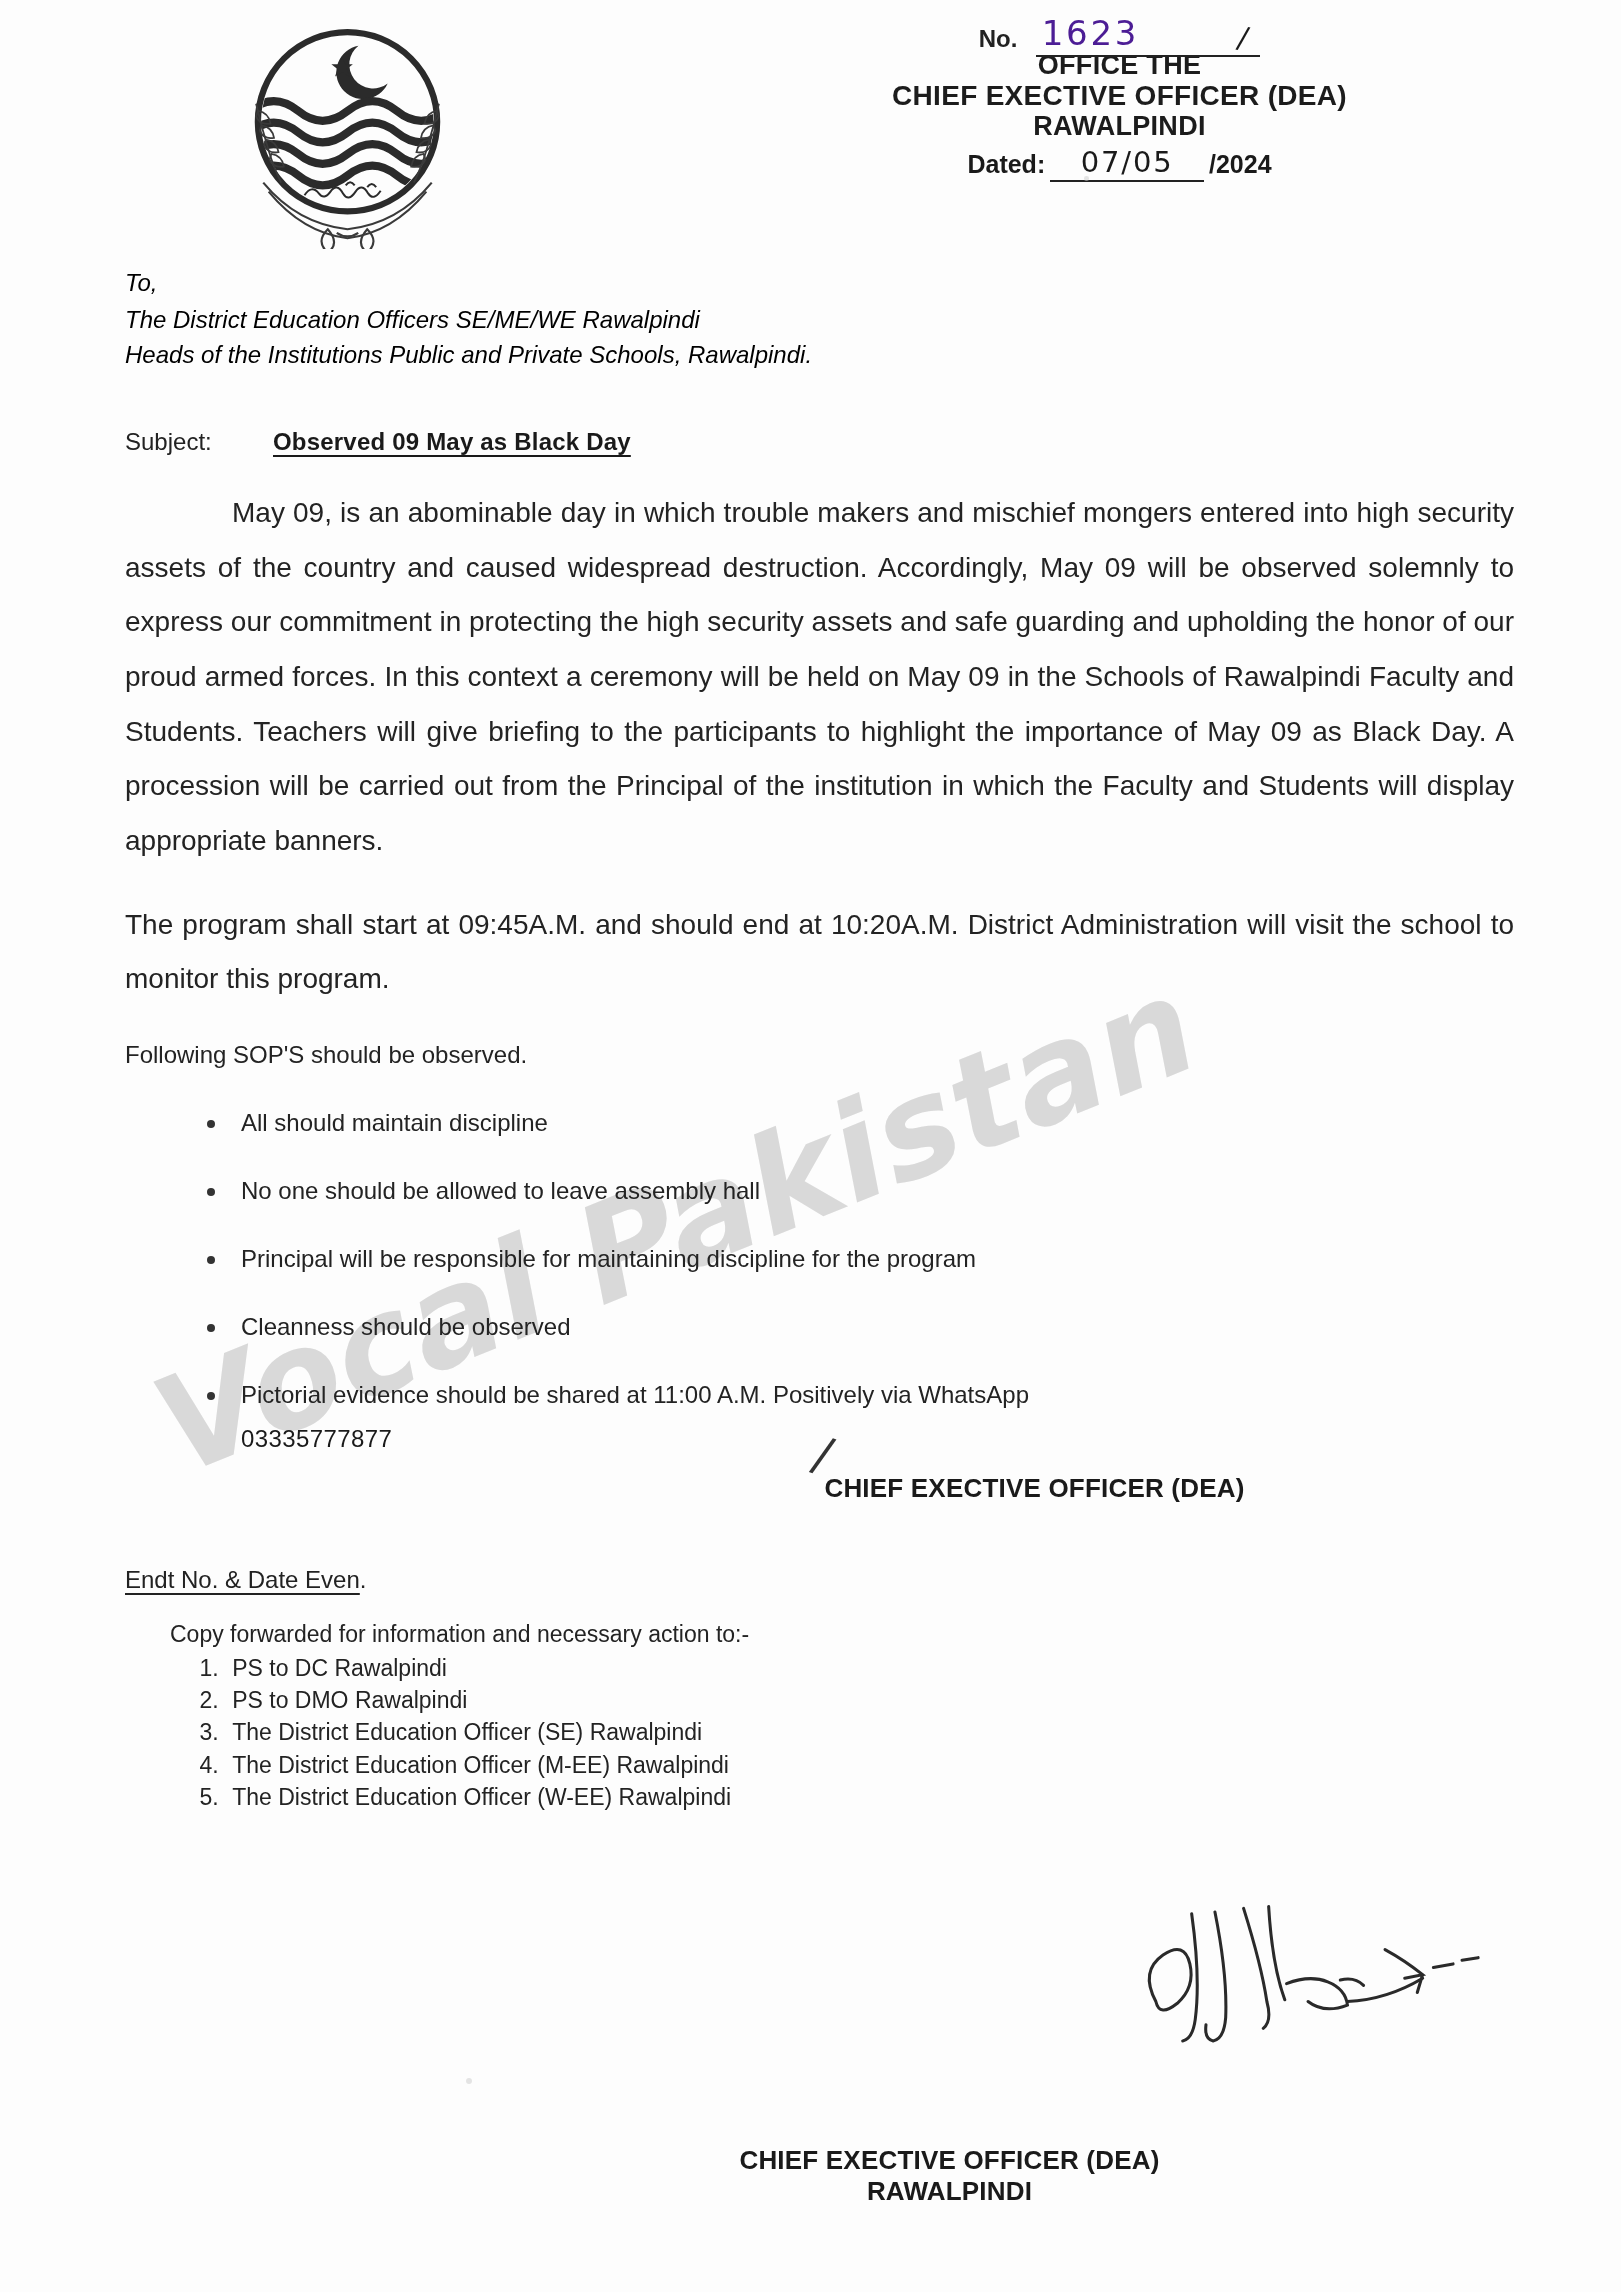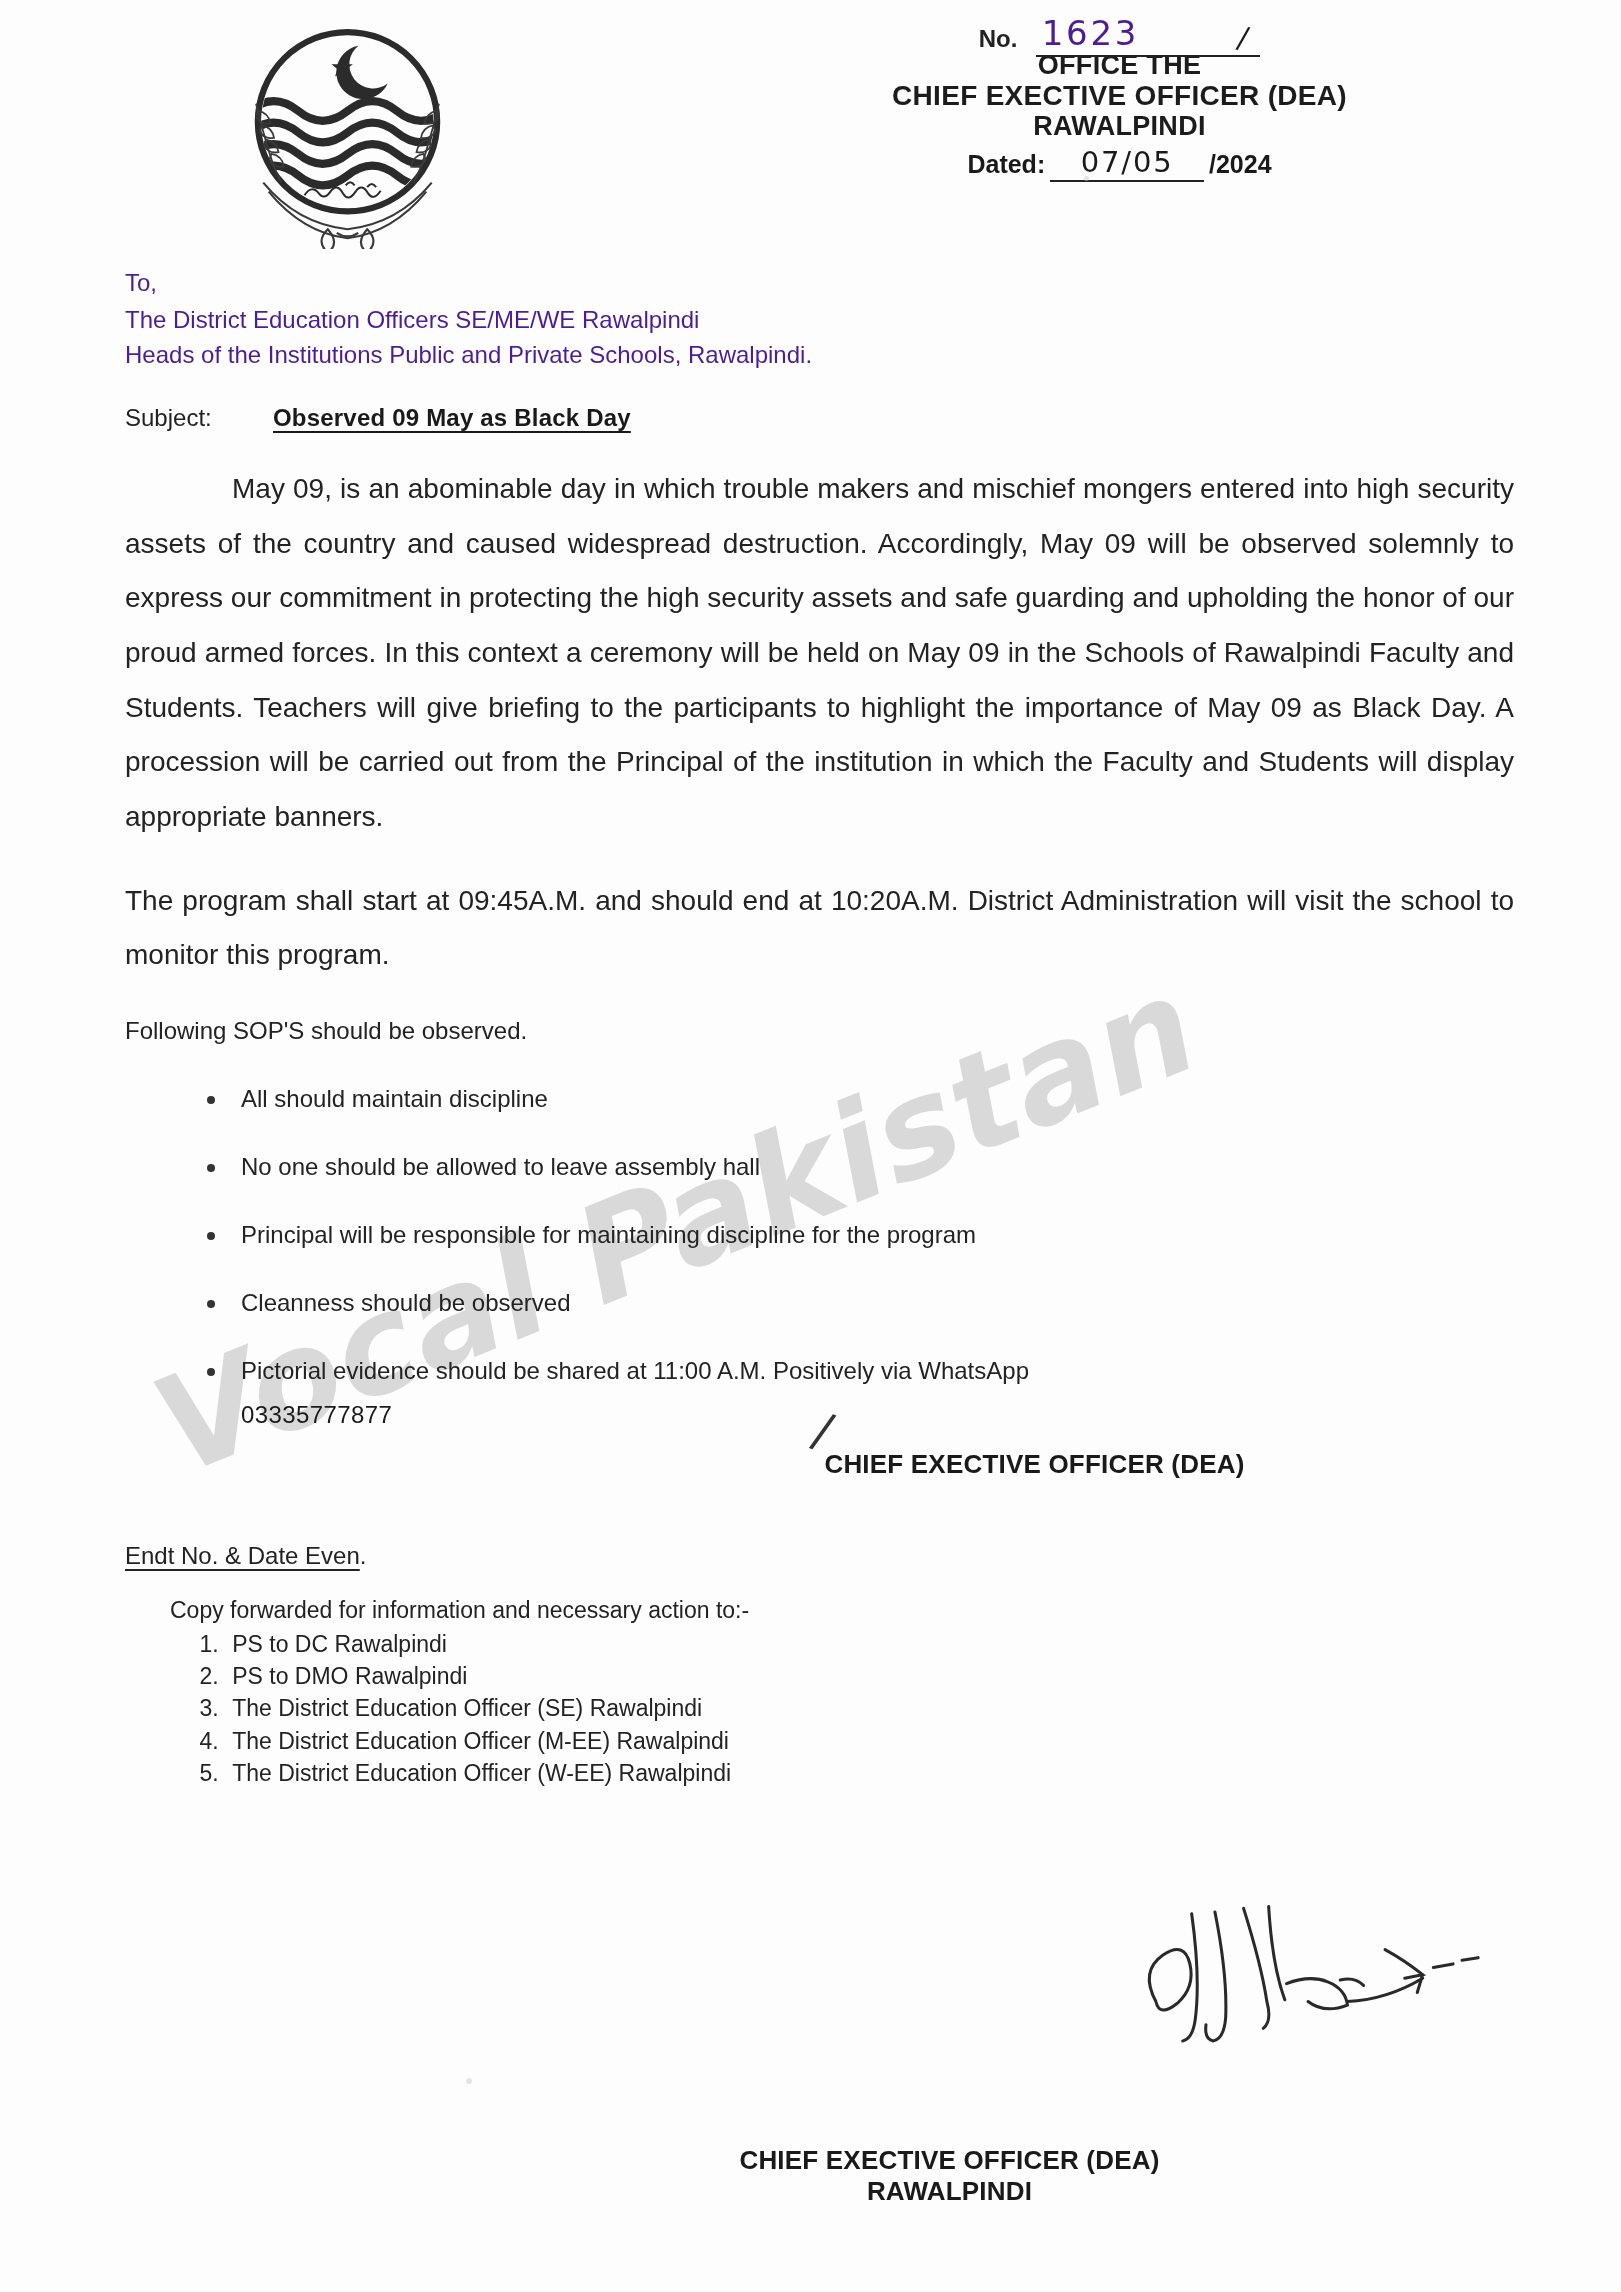--- a/index.html
+++ b/index.html
@@ -136,27 +136,28 @@
   
   .content {
     position: relative;
     padding: 0 107px 0 125px;
     z-index: 10;
   }
   .to-block {
     margin-top: 5.4px;
     font-size: 24px;
     line-height: 1.46;
-    color: #4c1d95;
+    color: #000000;
+    font-style: italic;
   }
   .to-label { margin-bottom: 1.8px; }
 
   .subject-row {
     display: flex;
-    margin-top: 32px;
+    margin-top: 56px;
     font-size: 24px;
   }
   .subject-label {
     width: 148px;
     flex: 0 0 148px;
     color: #222;
   }
   .subject-value {
     font-weight: bold;
     text-decoration: underline;

